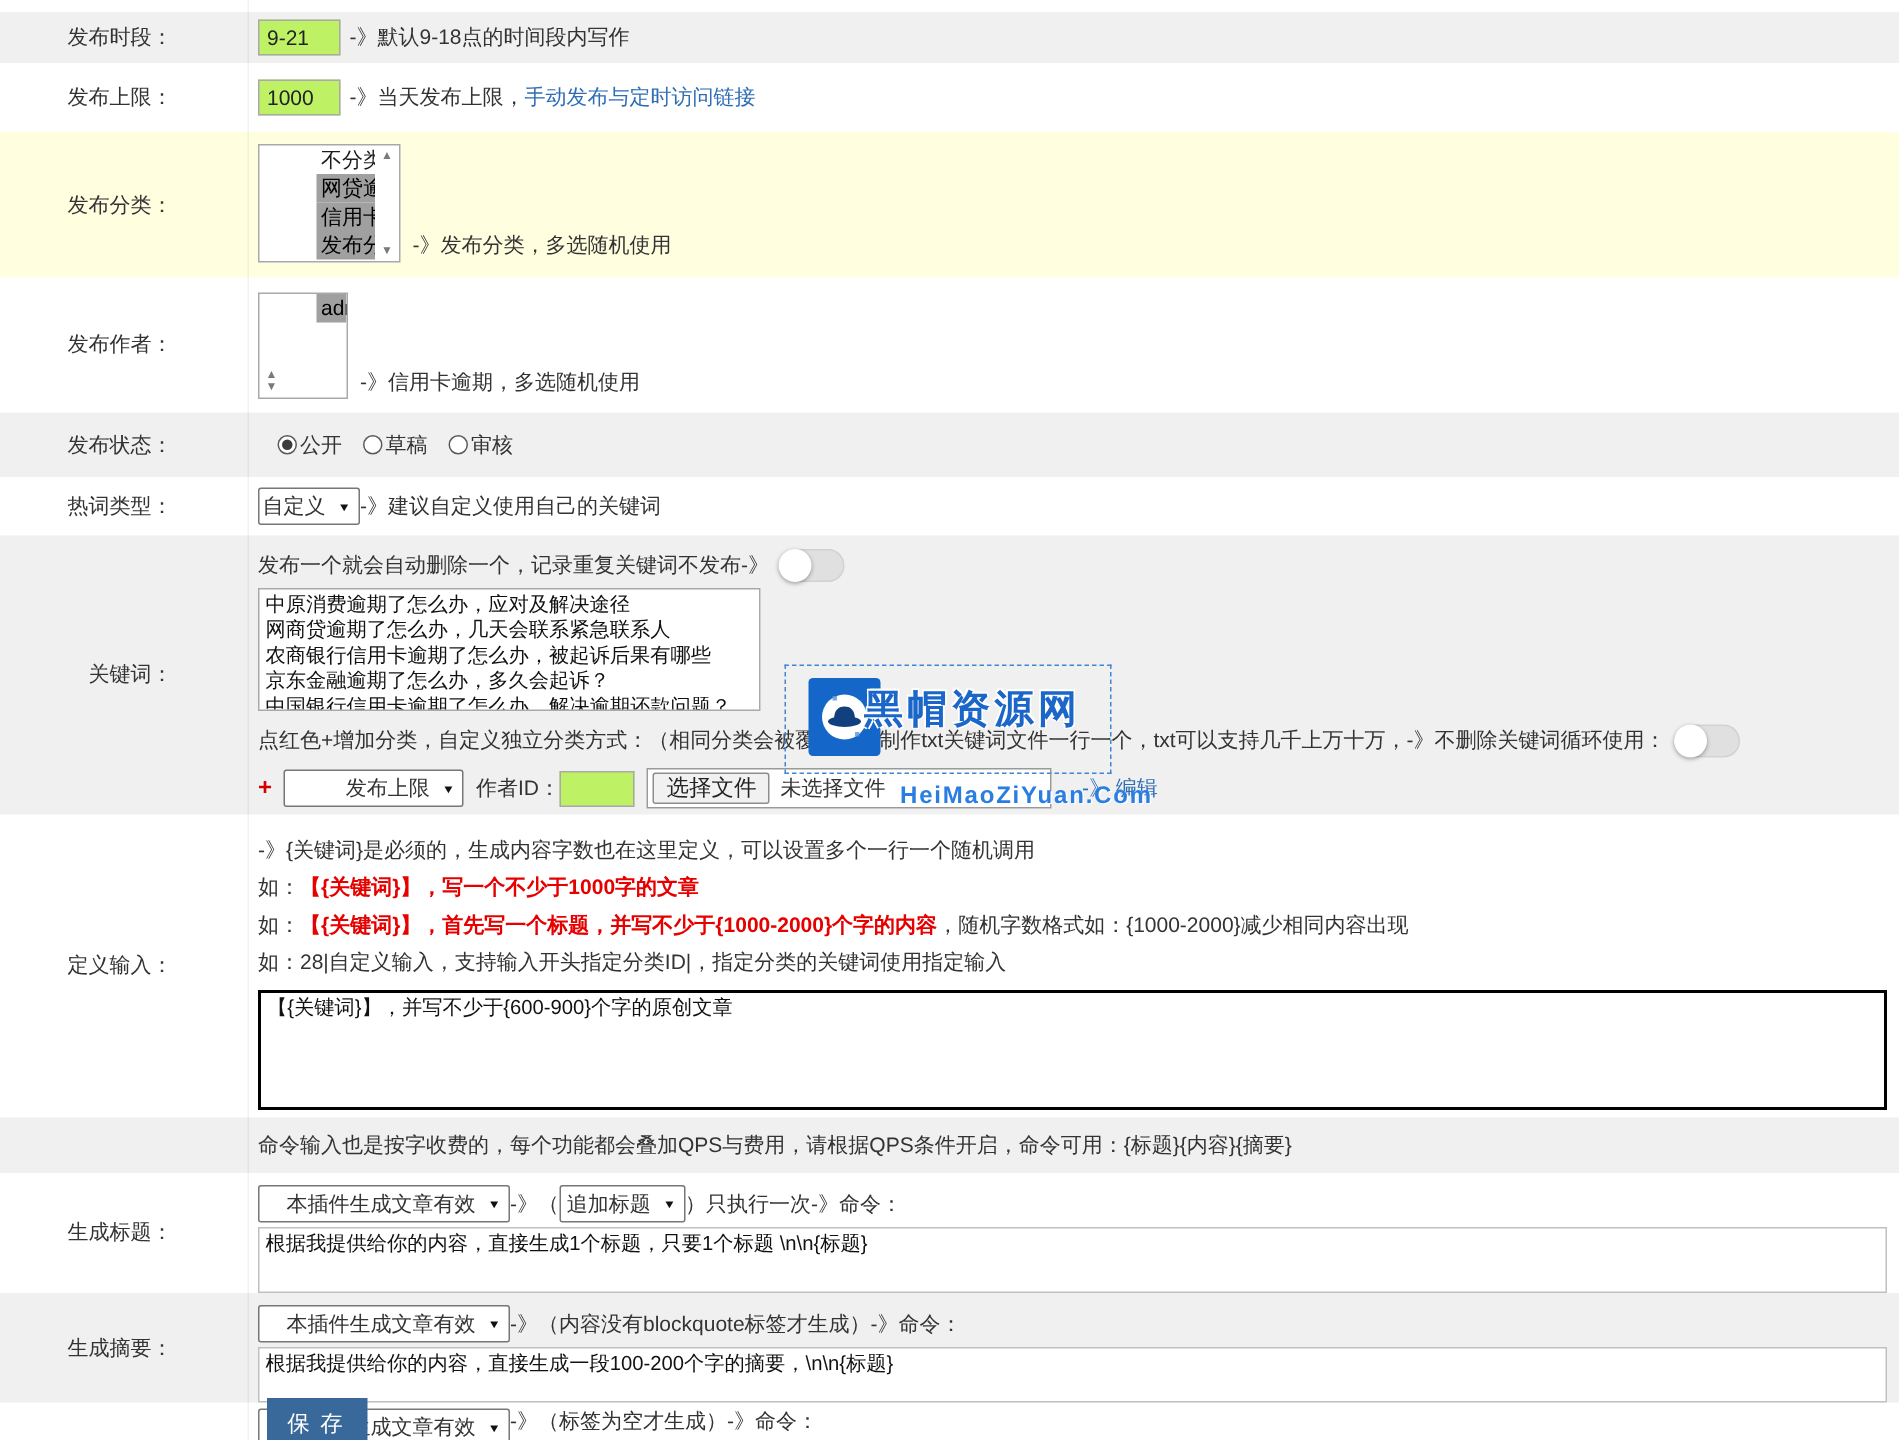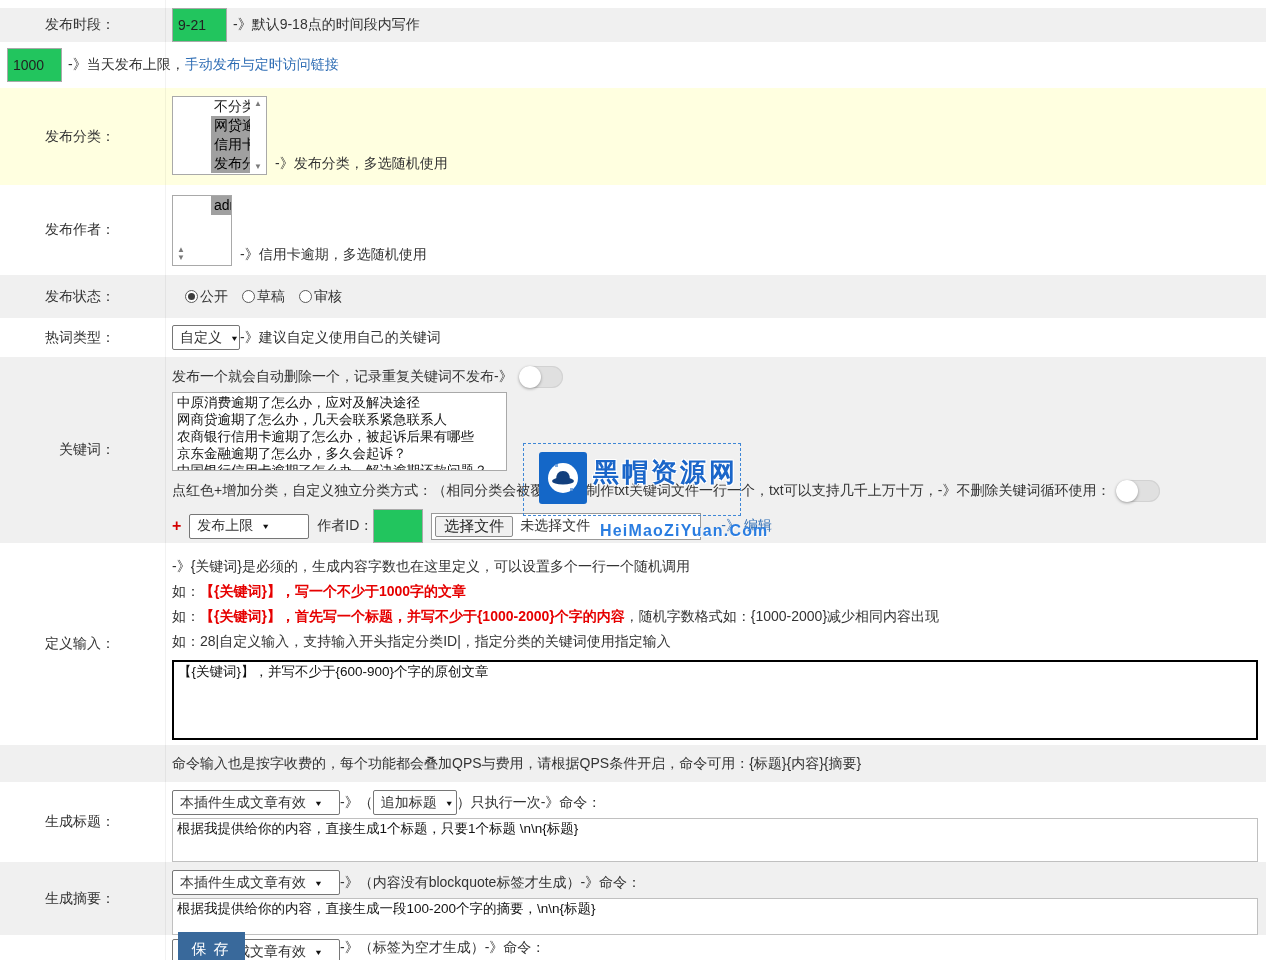--- a/index.html
+++ b/index.html
@@ -7,25 +7,25 @@
         font-family:"Liberation Sans","DejaVu Sans",sans-serif;font-size:14px;color:#333;}
   .page::after{content:'';position:absolute;left:165px;top:0;width:1px;height:960px;background:rgba(0,0,0,0.05);pointer-events:none;}
   .topstrip{height:8px;background:#fff;}
   .row{display:flex;box-sizing:border-box;}
   .g{background:#f0f0f0;}
   .y{background:#ffffe0;}
   .lab{flex:0 0 165px;display:flex;align-items:center;justify-content:flex-end;
        padding-right:50px;box-sizing:border-box;white-space:nowrap;}
   .cnt{flex:1;display:flex;align-items:center;padding-left:7px;box-sizing:border-box;min-width:0;}
   .col{flex-direction:column;align-items:flex-start;}
-  .inp{border:1px solid #a9a9a9;background:#22c55e;height:34px;box-sizing:border-box;
+  .inp{border:1px solid #a9a9a9;background:#bef264;height:24px;box-sizing:border-box;
        padding:2px 5px;font-family:inherit;font-size:14px;color:#222;}
   .w55{width:55px;} .w50{width:50px;}
   .ml6{margin-left:6px;} .ml8{margin-left:8px;}
-  .sel{display:inline-flex;align-items:center;justify-content:flex-start;border:1px solid #767676;
+  .sel{display:inline-flex;align-items:center;justify-content:flex-end;border:1px solid #767676;
        background:#fff;height:25px;padding:0 5px 0 7px;box-sizing:border-box;border-radius:2px;cursor:default;white-space:nowrap;}
   .sel .car{margin-left:8px;font-size:9px;color:#111;transform:scaleY(.85);}
   .lbox{background:#fff;border:1px solid #a9a9a9;display:flex;box-sizing:border-box;overflow:hidden;}
   .opts{flex:1;overflow:hidden;padding-left:38px;}
   .opt{height:19px;line-height:19px;padding:0 3px;white-space:nowrap;color:#1b1b1b;}
   .opt.seld{background:#a0a0a0;color:#000;}
   .sbar{width:16px;display:flex;flex-direction:column;justify-content:space-between;align-items:center;
         padding:3px 0;color:#7a7a7a;font-size:8px;line-height:8px;}
   .rgroup{display:flex;align-items:center;gap:14px;}
   .ritem{display:inline-flex;align-items:center;}
@@ -50,41 +50,42 @@
   .fbox{border:1px solid #999;height:27px;display:inline-flex;align-items:center;background:#fff;
         box-sizing:border-box;width:270px;}
   .fbtn{border:1px solid #8d8d8d;background:#f1f1f1;height:21px;margin:0 7px 0 3px;padding:0 8px;
         font-family:inherit;font-size:15px;color:#222;border-radius:2px;cursor:pointer;}
   .save{position:absolute;left:178px;top:932px;width:67px;height:34px;background:#39699b;color:#fff;
         border:none;font-family:inherit;font-size:15px;letter-spacing:7px;padding-left:10px;cursor:pointer;}
   .wm{position:absolute;left:523px;top:443px;width:218px;height:73px;border:1px dashed #3f87d6;
       box-sizing:border-box;pointer-events:none;}
   .wm-logo{position:absolute;left:15px;top:8px;width:48px;height:52px;background:#1467c8;border-radius:3px;
       display:flex;align-items:center;justify-content:center;}
-  .wm-title{position:absolute;left:69px;top:11px;font-size:26px;font-weight:bold;color:#1b66c9;
+  .wm-title{position:absolute;left:52px;top:11px;font-size:26px;font-weight:bold;color:#1b66c9;
       letter-spacing:3px;white-space:nowrap;
       text-shadow:-1px -1px 0 #fff,1px -1px 0 #fff,-1px 1px 0 #fff,1px 1px 0 #fff;}
   .wm-sub{position:absolute;left:76px;top:43px;font-size:16px;font-weight:bold;color:#2a7de1;
       letter-spacing:1.2px;text-shadow:1px 1px 0 #fff;white-space:nowrap;margin-top:35px;}
 </style>
 </head>
 <body>
 
 <div class="page">
   <div class="topstrip"></div>
 
   <div class="row g" style="height:34px">
     <div class="lab">发布时段：</div>
     <div class="cnt">
       <input class="inp w55" value="9-21" style="">
       <span class="ml6">-》默认9-18点的时间段内写作</span>
     </div>
   </div>
 
   <div class="row" style="height:46px">
+    <div class="lab">发布上限：</div>
     <div class="cnt">
       <input class="inp w55" value="1000" style="">
       <span class="ml6">-》当天发布上限，</span>
       <a class="link">手动发布与定时访问链接</a>
     </div>
   </div>
 
   <div class="row y" style="height:97px">
     <div class="lab">发布分类：</div>
     <div class="cnt" style="align-items:flex-end;padding-top:8px;padding-bottom:10px;">

